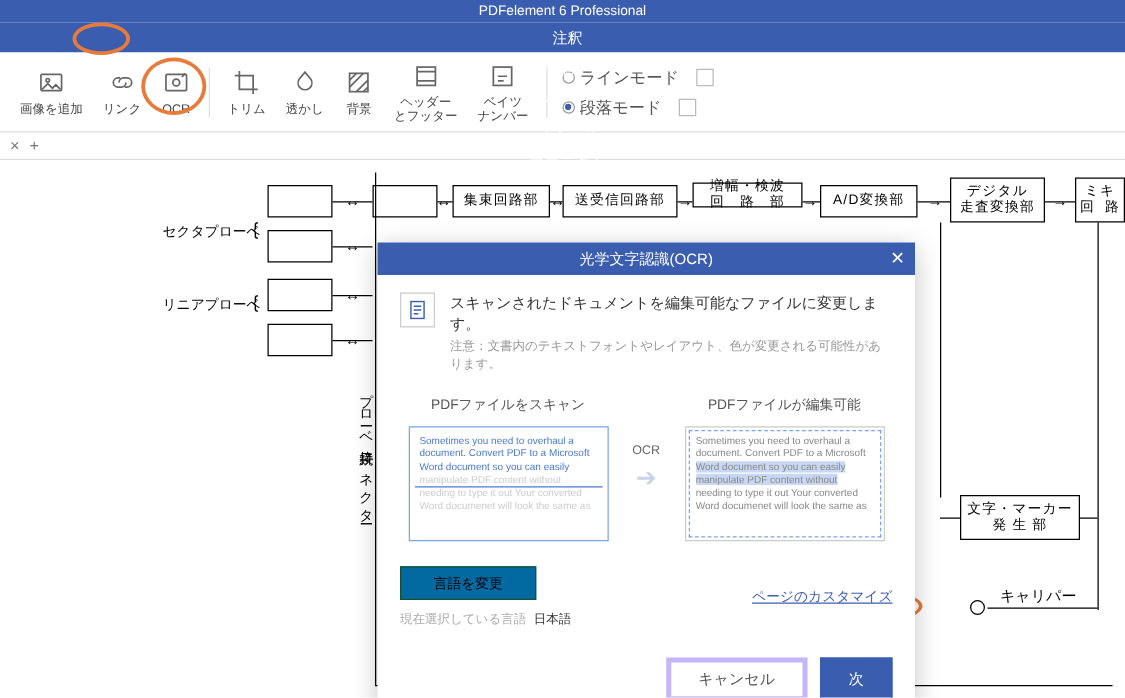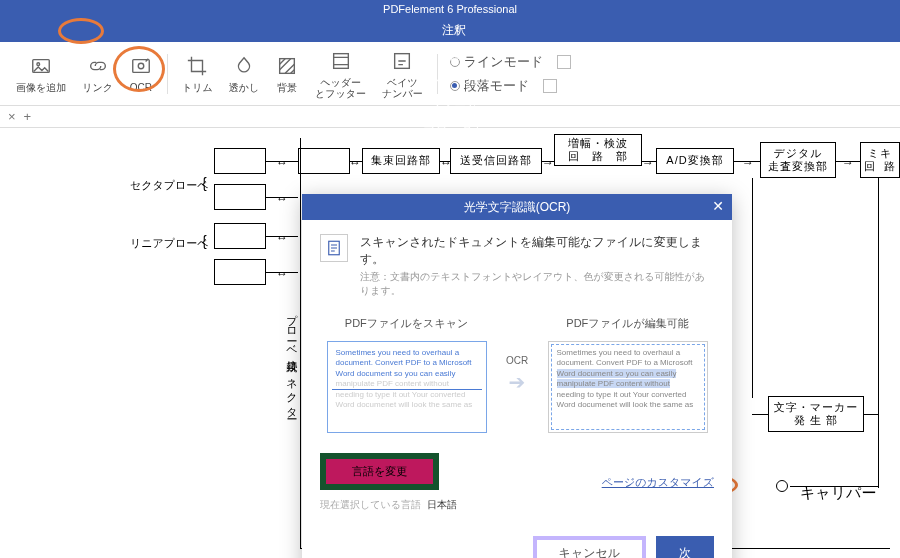--- a/index.html
+++ b/index.html
@@ -51,21 +51,21 @@
 .sample-box.left { border-color: #7aa6e8; }
 .sample-box.left .blue-line { color: #4a7ad4; }
 .sample-box.left .grey { color: #ccc; }
 .sample-box.left::after { content: ""; position: absolute; left: 4px; right: 4px; top: 47px; height: 1px; background: #4a7ad4; }
 .sample-box.right .hl { background: #c8d8f4; }
 .sample-box.right::before { content: ""; position: absolute; inset: 2px; border: 1px dashed #7aa6e8; }
 .ocr-mid { width: 48px; text-align: center; font-size: 10px; color: #666; display: flex; flex-direction: column; align-items: center; gap: 4px; }
 .arrow { color: #c9d3e6; font-size: 20px; }
 
 .lang-row { display: flex; align-items: center; justify-content: space-between; margin-top: 20px; position: relative; }
-.lang-left .btn-outline { border: 6px solid #14532d; padding: 5px 26px; font-size: 11px; cursor: pointer; background: #be185d; }
+.lang-left .btn-outline { border: 1px solid #14532d; padding: 5px 26px; font-size: 11px; cursor: pointer; background: #0369a1; }
 .lang-left .current { font-size: 10px; color: #aaa; margin-top: 8px; }
 .lang-left .current .val { color: #333; margin-left: 6px; }
 .custom-link { color: #3a5db0; font-size: 11px; text-decoration: underline; cursor: pointer; }
 
 .dialog-buttons { display: flex; justify-content: flex-end; gap: 10px; padding: 10px 18px 14px; }
 .btn { padding: 5px 22px; font-size: 12px; cursor: pointer; }
 .btn.cancel { background: #fff; border: 4px solid #c4b5fd; color: #555; }
 .btn.next { background: #3a5db0; border: 1px solid #3a5db0; color: #fff; }
 
 
@@ -192,37 +192,37 @@
 
     <div style="position:absolute;left:130px;top:50px;font-size:11px">セクタプローベ</div>
     <div style="position:absolute;left:202px;top:47px;font-size:14px">{</div>
     <div style="position:absolute;left:130px;top:108px;font-size:11px">リニアプローベ</div>
     <div style="position:absolute;left:202px;top:105px;font-size:14px">{</div>
 
     <div class="dbox" style="left:214px;top:20px;width:52px;height:26px"></div>
     <div class="dbox" style="left:298px;top:20px;width:52px;height:26px"></div>
     <div class="dbox" style="left:362px;top:20px;width:78px;height:26px">集束回路部</div>
     <div class="dbox" style="left:450px;top:20px;width:92px;height:26px">送受信回路部</div>
-    <div class="dbox" style="left:554px;top:6px;width:88px;height:32px;white-space:pre">増幅・検波
+    <div class="dbox" style="left:554px;top:18px;width:88px;height:20px;white-space:pre">増幅・検波
 回　路　部</div>
     <div class="dbox" style="left:656px;top:20px;width:78px;height:26px">A/D変換部</div>
     <div class="dbox" style="left:760px;top:14px;width:76px;height:36px;white-space:pre">デジタル
 走査変換部</div>
     <div class="dbox" style="left:860px;top:14px;width:40px;height:36px;white-space:pre">ミキ
 回  路</div>
 
     <div class="dbox" style="left:214px;top:56px;width:52px;height:26px"></div>
     <div class="dbox" style="left:214px;top:95px;width:52px;height:26px"></div>
     <div class="dbox" style="left:214px;top:131px;width:52px;height:26px"></div>
 
     <div class="vtext" style="left:284px;top:178px">プローベ接続コネクター</div>
 
     <div class="dbox" style="left:768px;top:268px;width:96px;height:36px;white-space:pre">文字・マーカー
 発 生 部</div>
-    <div style="position:absolute;left:800px;top:356px;font-size:15px">キャリパー</div>
+    <div style="position:absolute;left:800px;top:341px;font-size:12px">キャリパー</div>
     <div style="position:absolute;left:776px;top:352px;width:12px;height:12px;border:1px solid #000;border-radius:50%"></div>
 
     <div class="dline" style="left:266px;top:33px;width:32px;height:1px"></div>
     <div class="dline" style="left:350px;top:33px;width:12px;height:1px"></div>
     <div class="dline" style="left:440px;top:33px;width:10px;height:1px"></div>
     <div class="dline" style="left:542px;top:33px;width:12px;height:1px"></div>
     <div class="dline" style="left:642px;top:33px;width:14px;height:1px"></div>
     <div class="dline" style="left:734px;top:33px;width:26px;height:1px"></div>
     <div class="dline" style="left:836px;top:33px;width:24px;height:1px"></div>
     <div class="dline" style="left:266px;top:69px;width:32px;height:1px"></div>

